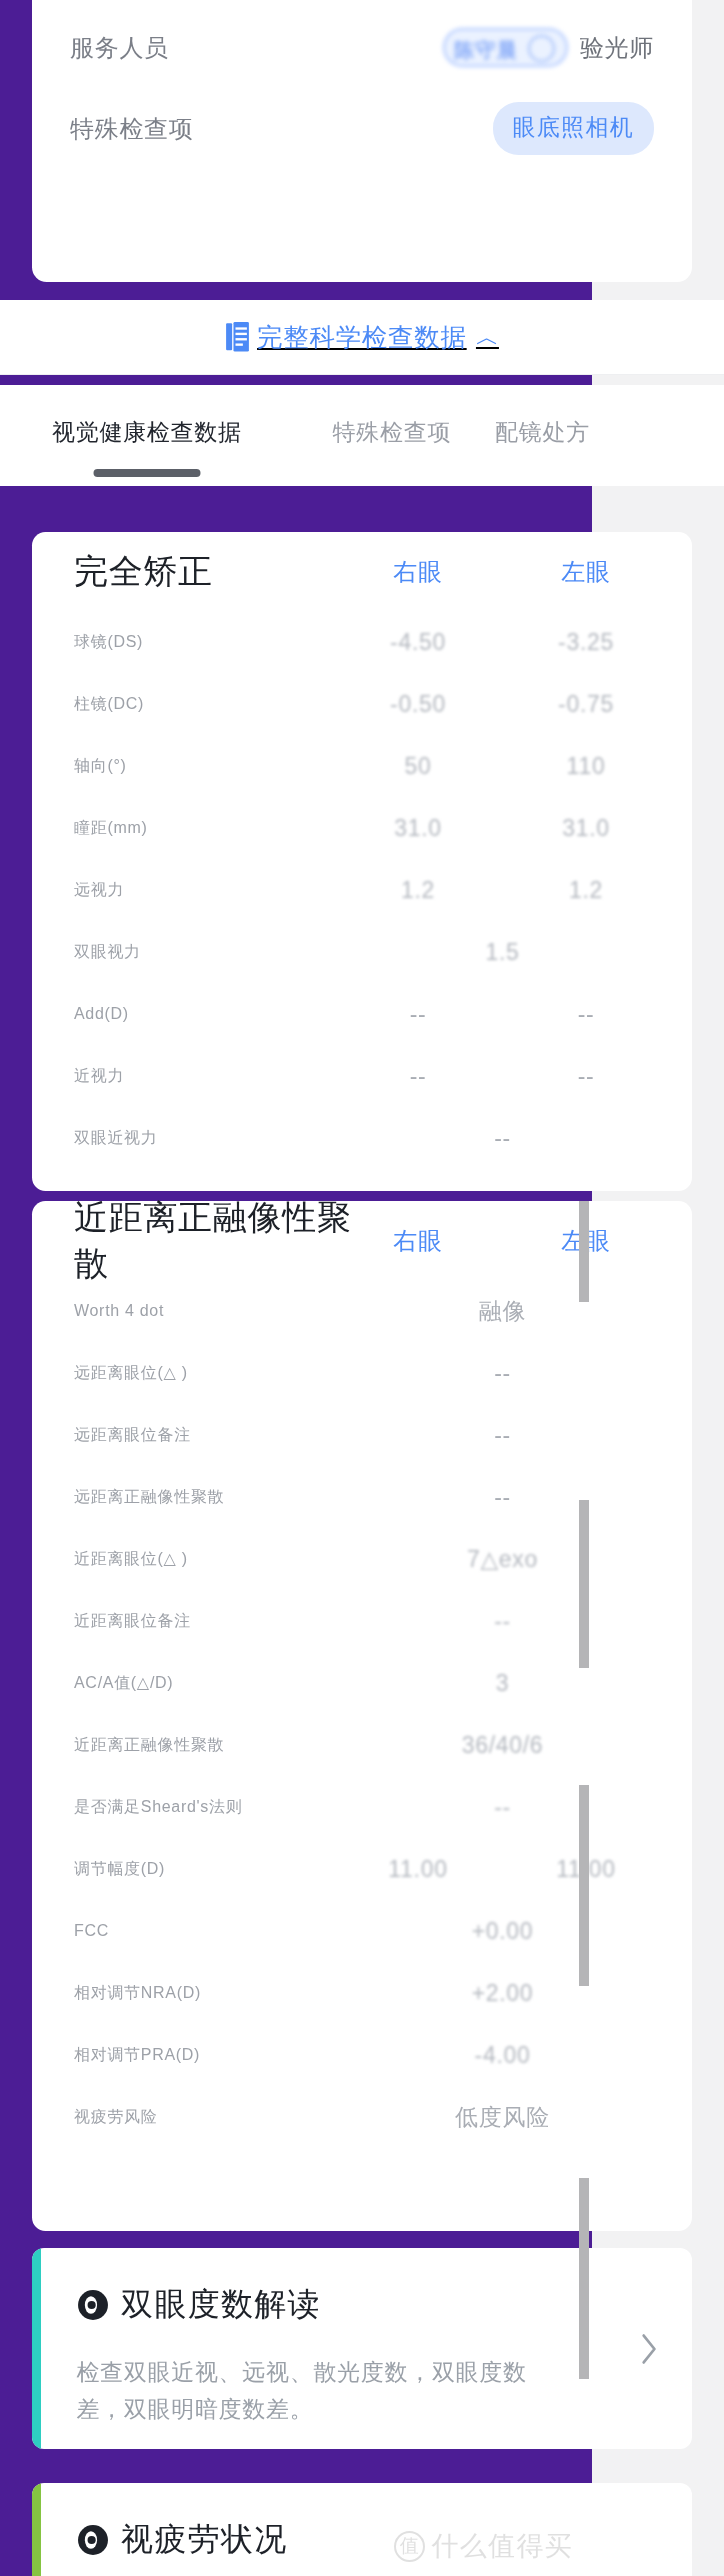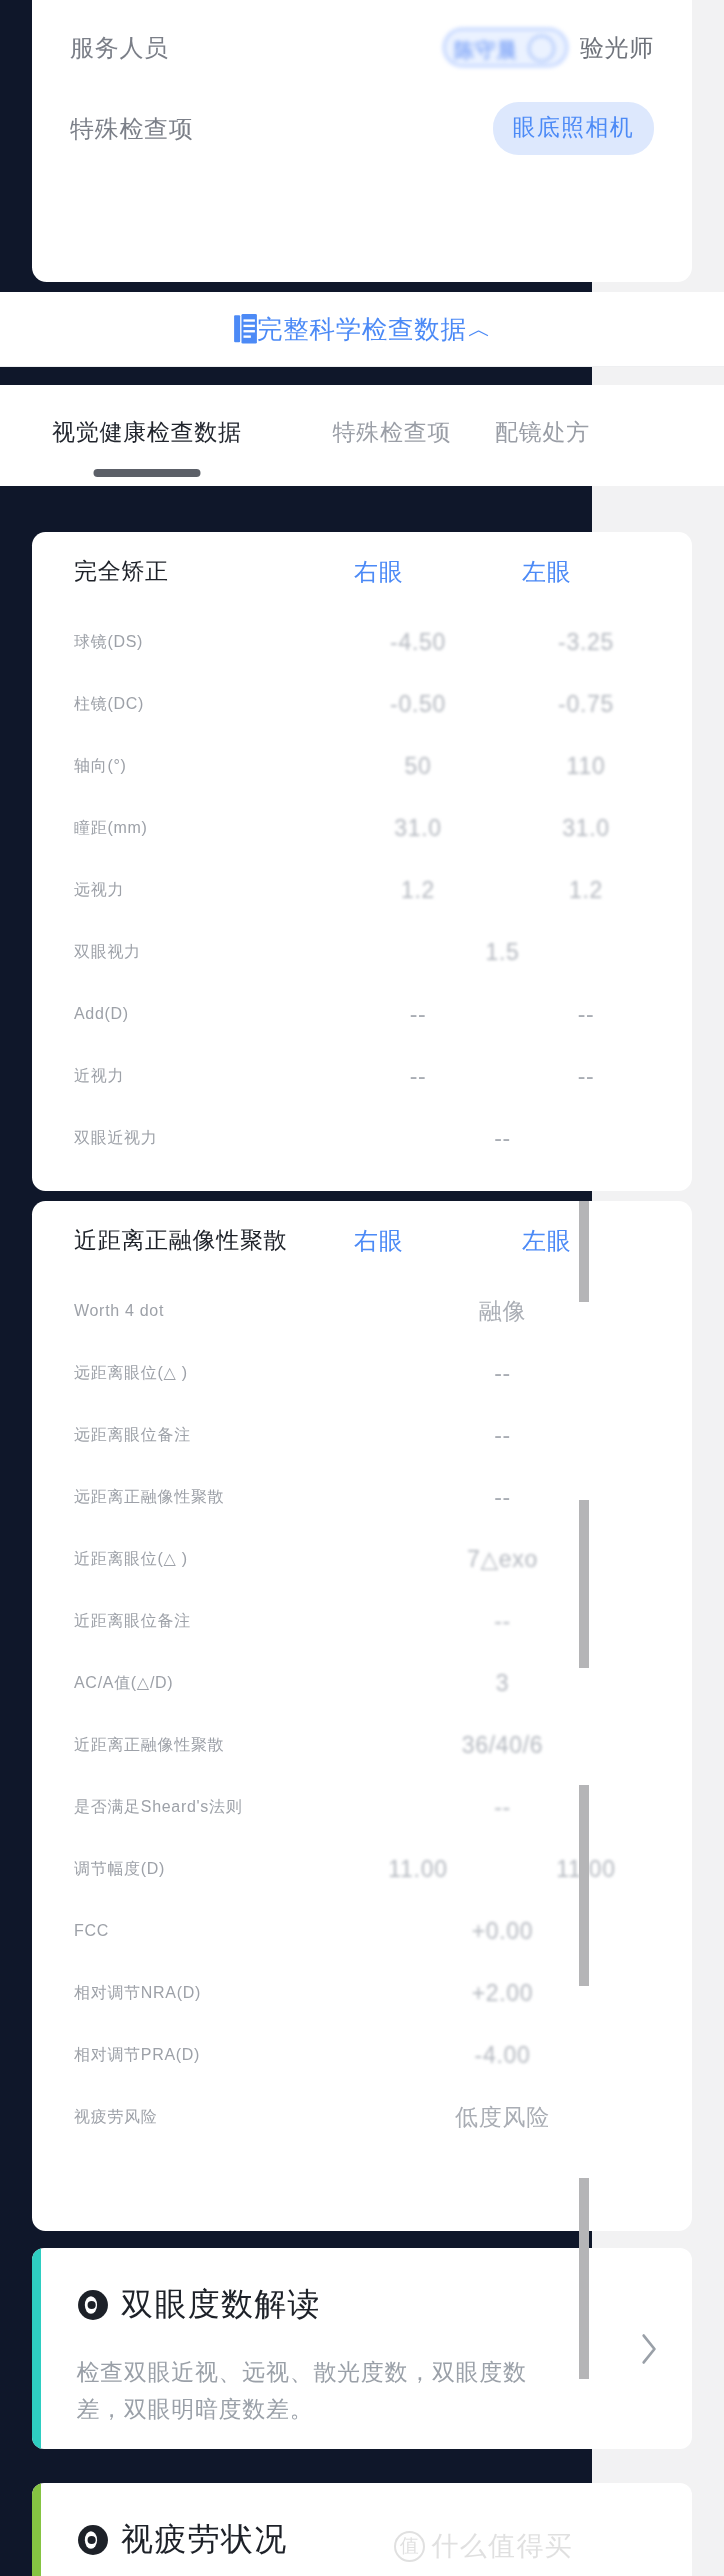--- a/index.html
+++ b/index.html
@@ -9,21 +9,21 @@
     height: 2576px;
     background: #f2f2f3;
     font-family: "Liberation Sans", "DejaVu Sans", sans-serif;
     overflow: hidden;
   }
 
   #app {
     position: relative;
     width: 592px;
     height: 2576px;
-    background: #0f172a;
+    background: #4c1d95;
   }
 
   
   .card {
     position: absolute;
     left: 32px;
     width: 660px;
     background: #ffffff;
     border-radius: 14.8px;
   }
@@ -87,27 +87,29 @@
     color: #4c8af6;
     font-size: 23px;
     border-radius: 25.5px;
     padding: 10.7px 20px 12px 20px;
     letter-spacing: 1.3px;
   }
 
   
   #expand-bar {
     position: absolute;
-    left: 0; top: 292px;
+    left: 0; top: 300px;
     width: 725px; height: 75px;
     background: #ffffff;
     display: flex;
     align-items: center;
     justify-content: center;
+    gap: 8px;
     border-bottom: 1.3px solid #eeeff1;
+    text-decoration: underline;
   }
   #expand-bar .doc-icon {
     width: 23px; height: 29.5px;
     position: relative;
     flex: none;
   }
   #expand-bar .doc-icon svg { display: block; }
   #expand-bar .expand-text {
     font-size: 25.5px;
     color: #4c8af6;
@@ -164,28 +166,28 @@
     border-radius: 13.4px;
     padding: 0 42px;
   }
 
   .tbl-head {
     display: flex;
     align-items: center;
     height: 79px;
   }
   .tbl-title {
-    font-size: 23px;
+    font-size: 34px;
     color: #1d2128;
     letter-spacing: 0.7px;
     flex: 1;
   }
   .col-head {
     width: 128px;
-    text-align: left;
+    text-align: center;
     font-size: 24px;
     color: #4c8af6;
     letter-spacing: 0.7px;
   }
   .col-head.right-eye { margin-right: 40px; }
 
   .tbl-row {
     display: flex;
     align-items: center;
     height: 62px;

